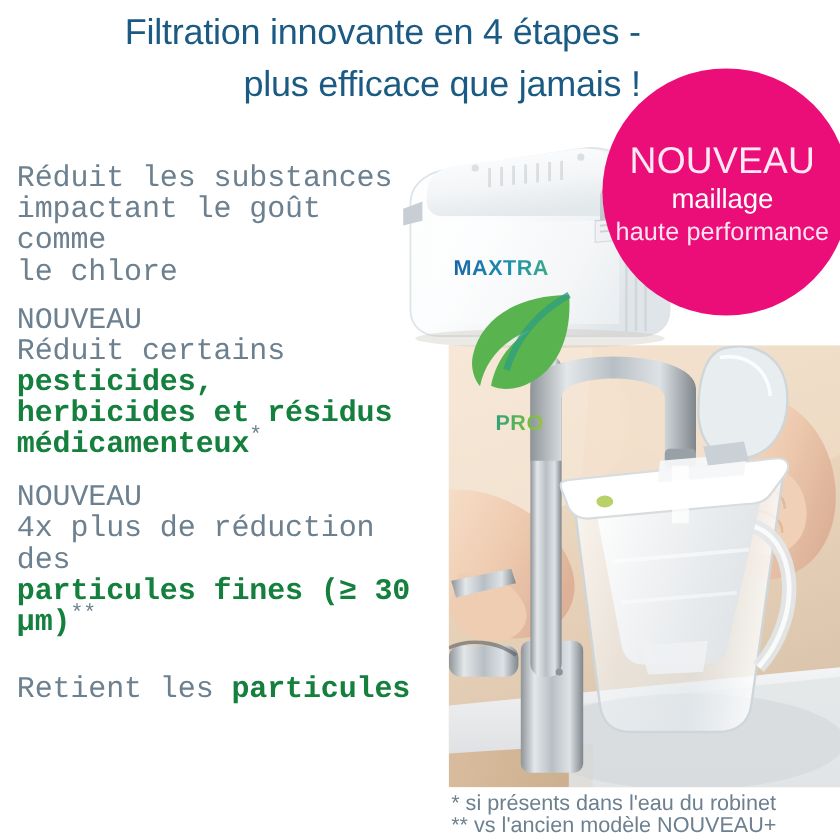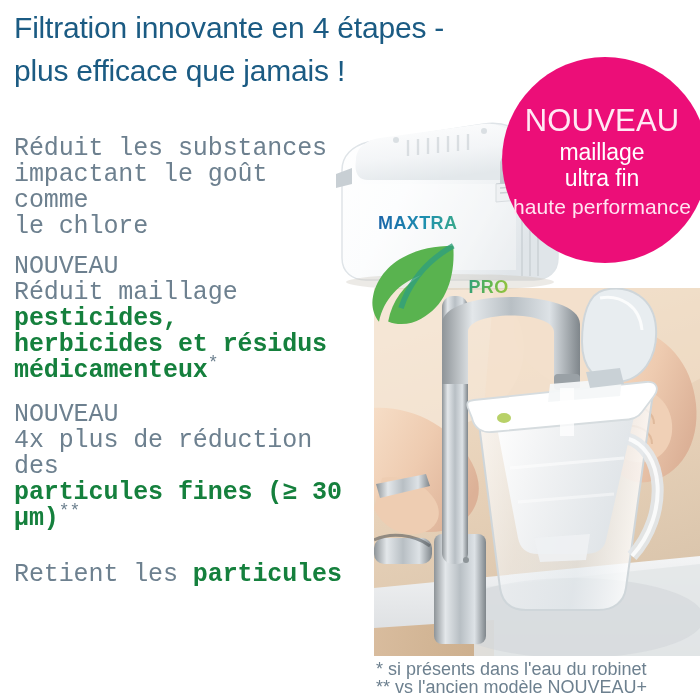--- a/index.html
+++ b/index.html
@@ -22,20 +22,21 @@
     position: absolute;
     left: 14px;
     top: 6px;
     width: 520px;
     color: #1b5b83;
     font-size: 30px;
     line-height: 43px;
     font-weight: 400;
     letter-spacing: -0.2px;
     z-index: 6;
+    text-align: right;
   }
   .headline .hl-line { display: block; white-space: nowrap; }
 
   
   .photo {
     position: absolute;
     left: 374px;
     top: 288px;
     width: 326px;
     height: 368px;
@@ -72,20 +73,21 @@
     -webkit-background-clip: text;
     background-clip: text;
     color: transparent;
   }
   .logo-pro-row {
     display: flex;
     align-items: center;
     justify-content: center;
     margin-top: -1px;
     gap: 1px;
+    flex-direction: column;
   }
   .logo-pro {
     font-size: 18px;
     font-weight: 700;
     letter-spacing: 0.4px;
     line-height: 19px;
     background: linear-gradient(100deg, #2f9f7c 0%, #63b74f 55%, #9dc63b 100%);
     -webkit-background-clip: text;
     background-clip: text;
     color: transparent;
@@ -355,38 +357,37 @@
   </div>
 
   <div class="headline">
     <span class="hl-line">Filtration innovante en 4 étapes -</span>
     <span class="hl-line">plus efficace que jamais !</span>
   </div>
 
   <div class="badge">
     <div class="badge-nouveau">NOUVEAU</div>
     <div class="badge-main">maillage</div>
-    <div class="badge-main">ultra fin</div>
     <div class="badge-sub">haute performance</div>
   </div>
 
   <div class="claims">
 
     <div class="claim claim-1">
       <p>
         <span>Réduit les substances</span><br>
         <span>impactant le goût comme</span><br>
         <span>le chlore</span>
       </p>
     </div>
 
     <div class="claim claim-2">
       <p class="nouveau-tag">NOUVEAU</p>
       <p>
-        <span>Réduit maillage </span><b>pesticides,</b><br>
+        <span>Réduit certains </span><b>pesticides,</b><br>
         <b>herbicides et résidus</b><br>
         <b>médicamenteux</b><sup>*</sup>
       </p>
     </div>
 
 
     <div class="claim claim-4">
       <p class="nouveau-tag">NOUVEAU</p>
       <p>
         <span>4x plus de réduction des</span><br>

